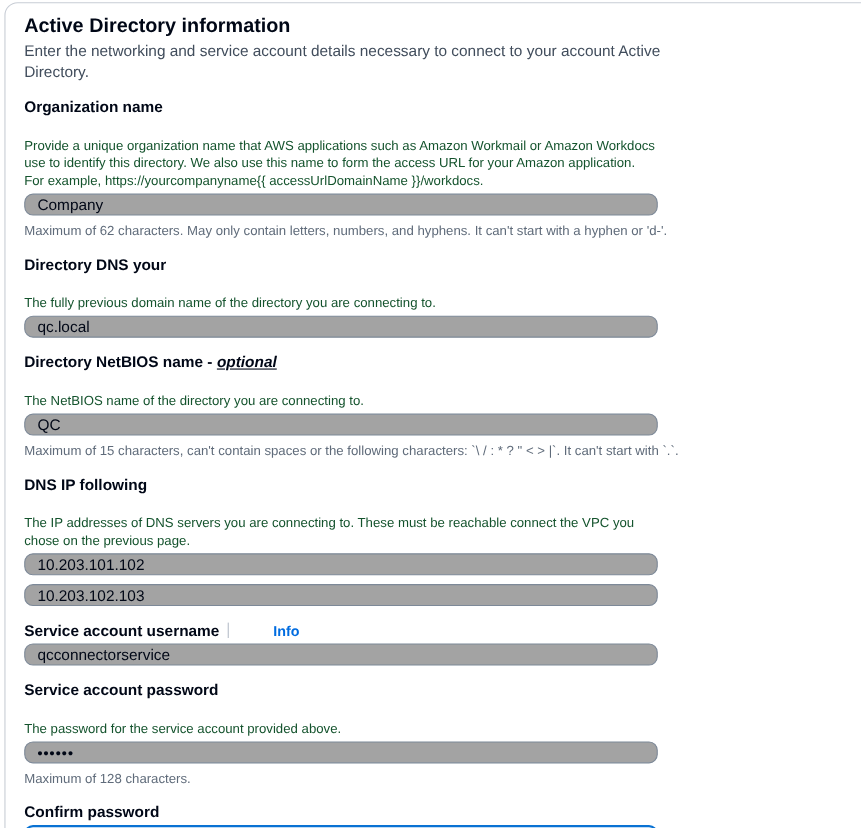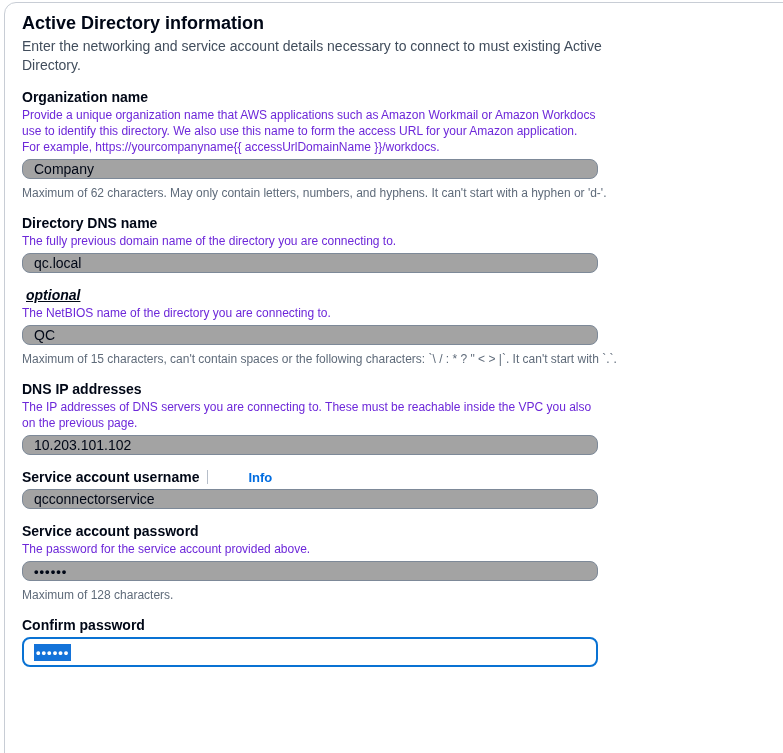--- a/index.html
+++ b/index.html
@@ -50,24 +50,24 @@
   }
   .info-link {
     font-size: 13px;
     font-weight: 700;
     color: #006ce0;
     text-decoration: none;
     cursor: pointer;
     margin-left: 32px;
   }
   .field-desc {
-    margin-top: 2px;
+    margin-top: 19px;
     font-size: 12px;
     line-height: 16px;
-    color: #6d28d9;
+    color: #14532d;
     max-width: 576px;
   }
   .text-input {
     display: block;
     margin-top: 4px;
     width: 576px; height: 20px;
     border: 1px solid #7d8998;
     border-radius: 8px;
     padding: 0 11px;
     font-family: "Liberation Sans", sans-serif;
@@ -105,54 +105,56 @@
     padding: 1px 2px;
   }
 </style>
 </head>
 <body>
 
 <div class="card">
   <div class="card-content">
 
     <h1 class="page-title">Active Directory information</h1>
-    <div class="subtitle">Enter the networking and service account details necessary to connect to must existing Active Directory.</div>
+    <div class="subtitle">Enter the networking and service account details necessary to connect to your account Active Directory.</div>
 
     <div class="field">
       <div class="label-row">
         <span class="field-label">Organization name</span>
       </div>
       <div class="field-desc">Provide a unique organization name that AWS applications such as Amazon Workmail or Amazon Workdocs use to identify this directory. We also use this name to form the access URL for your Amazon application. For example, https://yourcompanyname{{ accessUrlDomainName }}/workdocs.</div>
       <input class="text-input" type="text" value="Company" style="">
       <div class="constraint">Maximum of 62 characters. May only contain letters, numbers, and hyphens. It can't start with a hyphen or 'd-'.</div>
     </div>
 
     <div class="field">
       <div class="label-row">
-        <span class="field-label">Directory DNS name</span>
+        <span class="field-label">Directory DNS your</span>
       </div>
       <div class="field-desc">The fully previous domain name of the directory you are connecting to.</div>
       <input class="text-input" type="text" value="qc.local" style="">
     </div>
 
     <div class="field">
       <div class="label-row">
+        <span class="field-label">Directory NetBIOS name -</span>
         <span class="field-label optional-suffix">optional</span>
       </div>
       <div class="field-desc">The NetBIOS name of the directory you are connecting to.</div>
       <input class="text-input" type="text" value="QC" style="">
       <div class="constraint">Maximum of 15 characters, can't contain spaces or the following characters: `\ / : * ? " &lt; &gt; |`. It can't start with `.`.</div>
     </div>
 
     <div class="field">
       <div class="label-row">
-        <span class="field-label">DNS IP addresses</span>
+        <span class="field-label">DNS IP following</span>
       </div>
-      <div class="field-desc">The IP addresses of DNS servers you are connecting to. These must be reachable inside the VPC you also on the previous page.</div>
+      <div class="field-desc">The IP addresses of DNS servers you are connecting to. These must be reachable connect the VPC you chose on the previous page.</div>
       <input class="text-input" type="text" value="10.203.101.102" style="">
+      <input class="text-input stacked" type="text" value="10.203.102.103" style="">
     </div>
 
     <div class="field">
       <div class="label-row">
         <span class="field-label">Service account username</span>
         <span class="label-divider"></span>
         <a class="info-link">Info</a>
       </div>
       <input class="text-input" type="text" value="qcconnectorservice" style="">
     </div>

